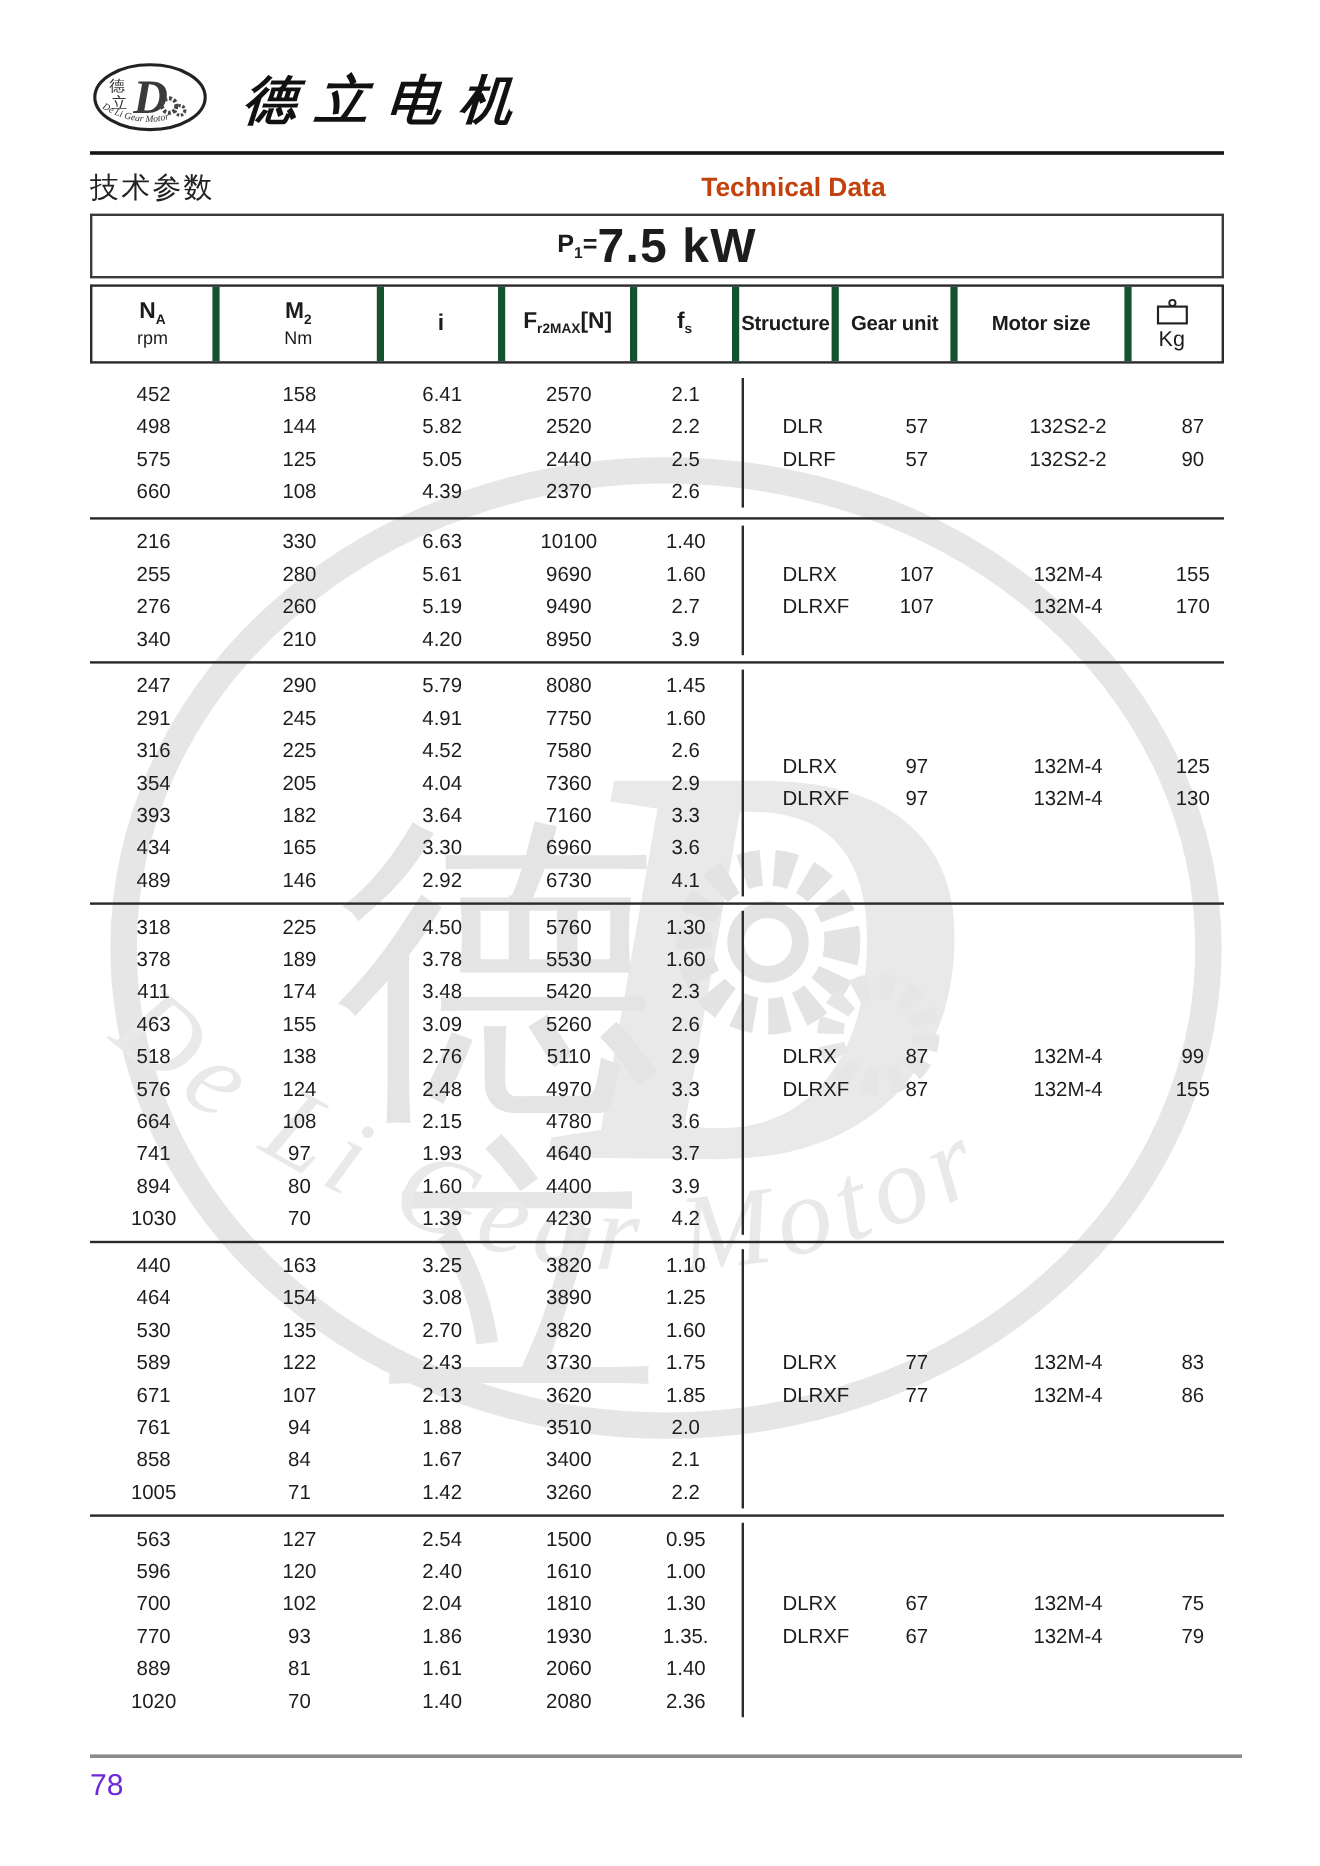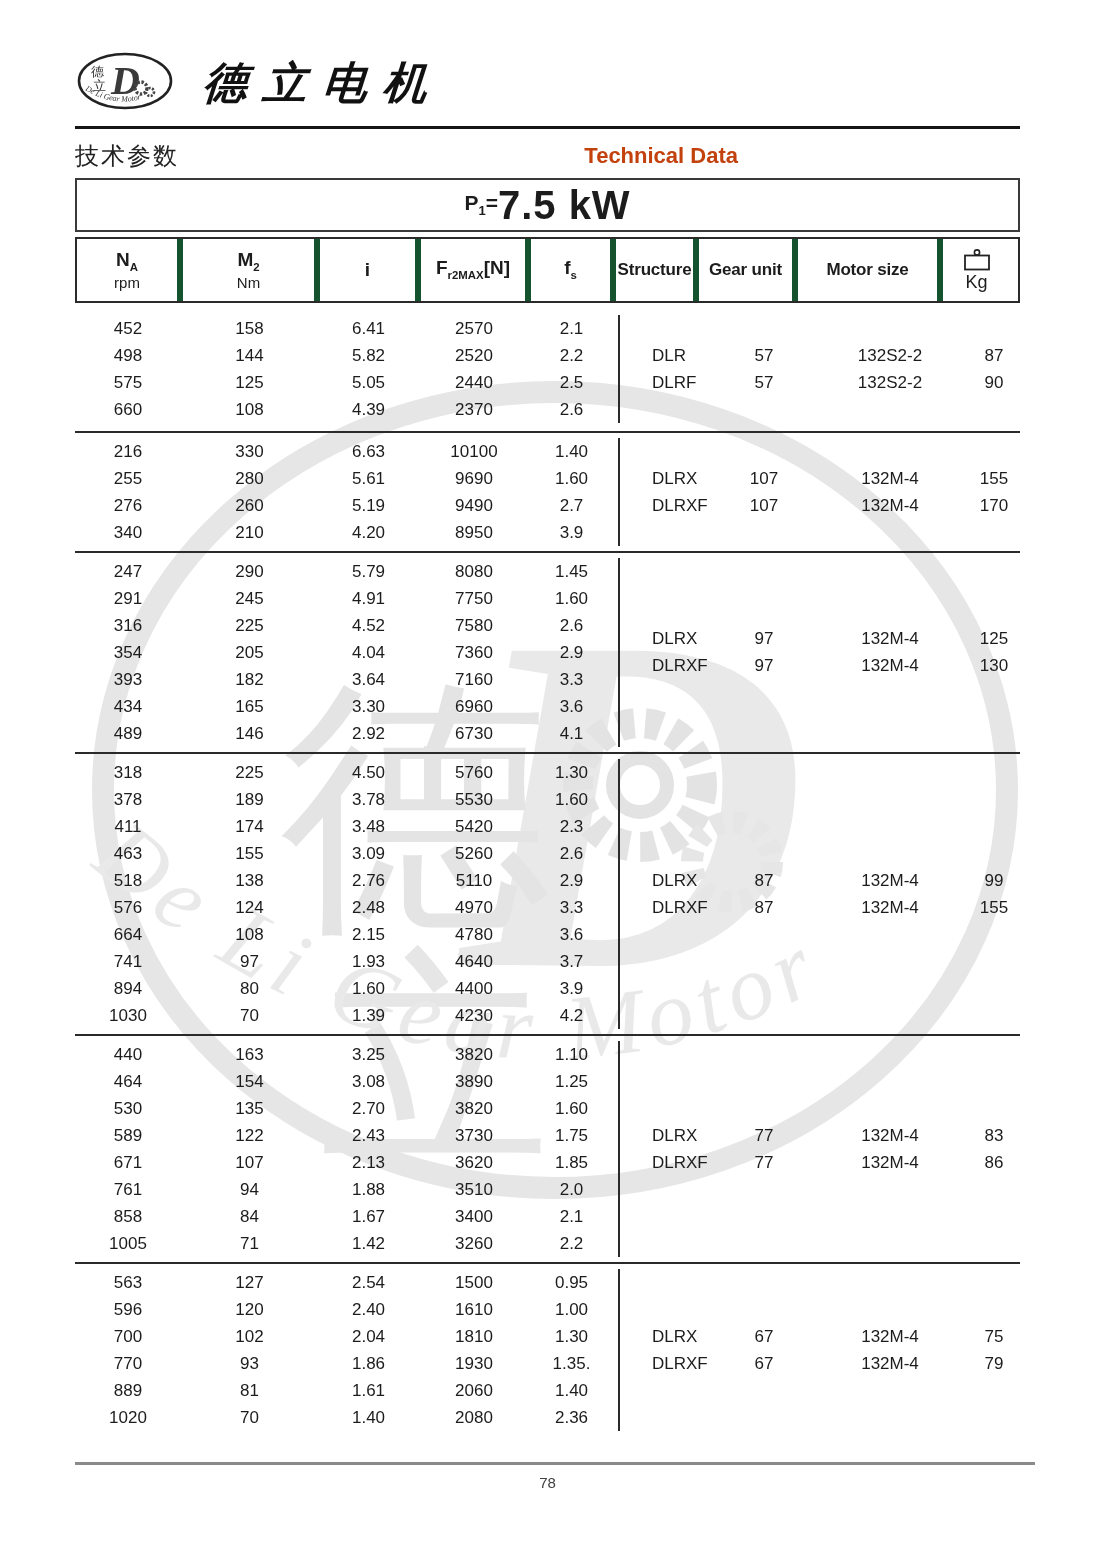--- a/index.html
+++ b/index.html
@@ -53,21 +53,21 @@
   .srow{height:27px;display:grid;grid-template-columns:32px 64px 96px 156px 52px;
         align-items:center;font-size:17px;}
   .scell{text-align:center;}
   .srow .s0{grid-column:2;text-align:left;}
   .srow .s1{grid-column:3;}
   .srow .s2{grid-column:4;}
   .srow .s3{grid-column:5;}
 
   
   .bottomrule{margin-top:26px;height:3px;background:#8a8a8a;width:960px;}
-  .pageno{margin-top:9px;text-align:center;font-size:15px;color:#404040;}
+  .pageno{margin-top:9px;font-size:25px;color:#6d28d9;}
 </style>
 </head>
 <body>
 
 <div class="page">
 
   <svg class="watermark" width="1100" height="1555" viewBox="0 0 1100 1555">
     <ellipse cx="555" cy="790" rx="452" ry="398" fill="none" stroke="#e6e6e6" stroke-width="22"></ellipse>
     <text x="460" y="965" font-family="'Liberation Serif','DejaVu Serif',serif" font-style="italic" font-weight="bold" font-size="480" fill="#e9e9e9">D</text>
     <text x="280" y="900" font-family="'Liberation Serif','DejaVu Serif',serif" font-size="270" fill="#e4e4e4">德</text>

